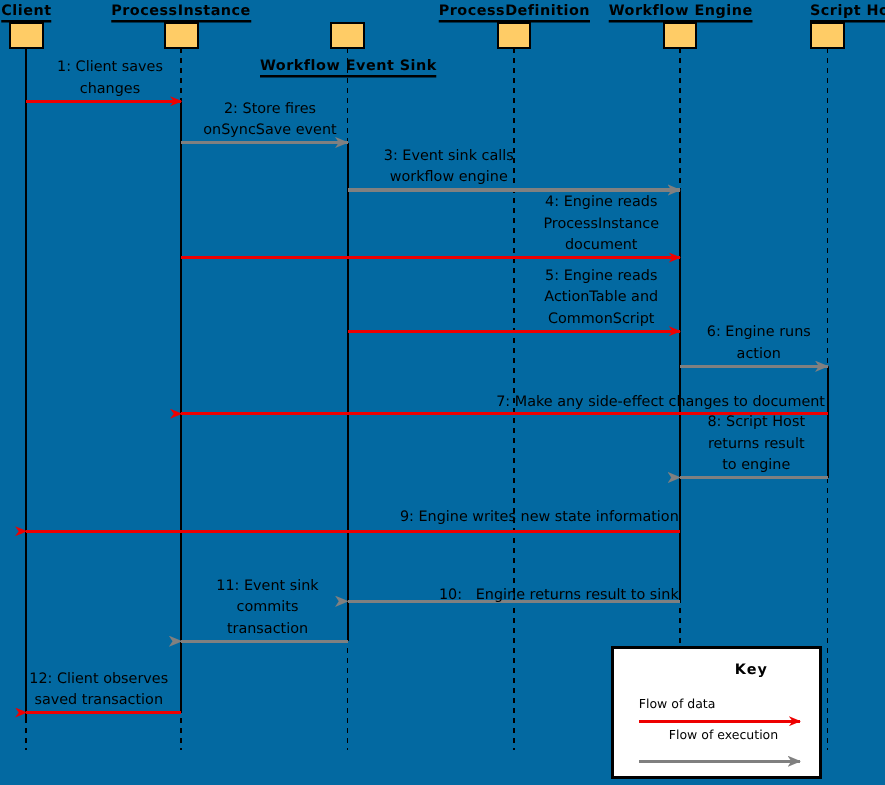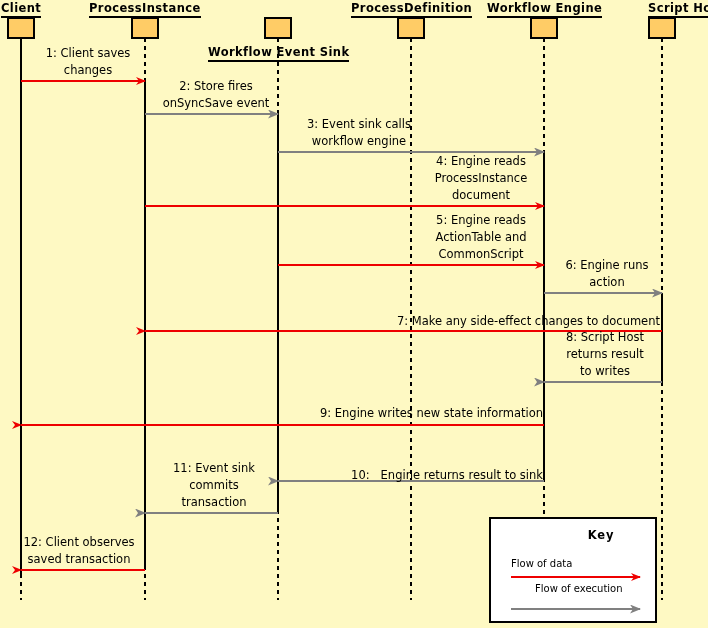--- a/index.html
+++ b/index.html
@@ -7,21 +7,21 @@
     padding: 0;
     background: #ffffff;
   }
   body {
     font-family: "DejaVu Sans", sans-serif;
   }
   #diagram {
     position: relative;
     width: 708px;
     height: 628px;
-    background: #fef9c3;
+    background: #0369a1;
     overflow: hidden;
   }
   #svg-layer {
     position: absolute;
     left: 0;
     top: 0;
     width: 708px;
     height: 628px;
   }
   .lifeline-head-label {
@@ -153,21 +153,21 @@
 ProcessInstance
 document</div>
       <div class="msg-label" style="left: 419px; top: 212px; width: 124px;">5: Engine reads
 ActionTable and
 CommonScript</div>
       <div class="msg-label align-center" style="left: 552px; top: 257px; width: 110px;">6: Engine runs
 action</div>
       <div class="msg-label align-right" style="left: 340px; top: 313px; width: 320px;">7: Make any side-effect changes to document</div>
       <div class="msg-label align-center" style="left: 549px; top: 329px; width: 112px;">8: Script Host
 returns result
-to writes</div>
+to engine</div>
       <div class="msg-label align-right" style="left: 240px; top: 405px; width: 303px;">9: Engine writes new state information</div>
       <div class="msg-label align-right" style="left: 283px; top: 467px; width: 260px;">10:   Engine returns result to sink</div>
       <div class="msg-label align-center" style="left: 155px; top: 460px; width: 118px;">11: Event sink
 commits
 transaction</div>
       <div class="msg-label align-center" style="left: 12px; top: 534px; width: 134px;">12: Client observes
 saved transaction</div>
     </div>
   <div id="key-labels">
       <div class="key-title" style="left: 490px; top: 528px; width: 166px;">Key</div>

